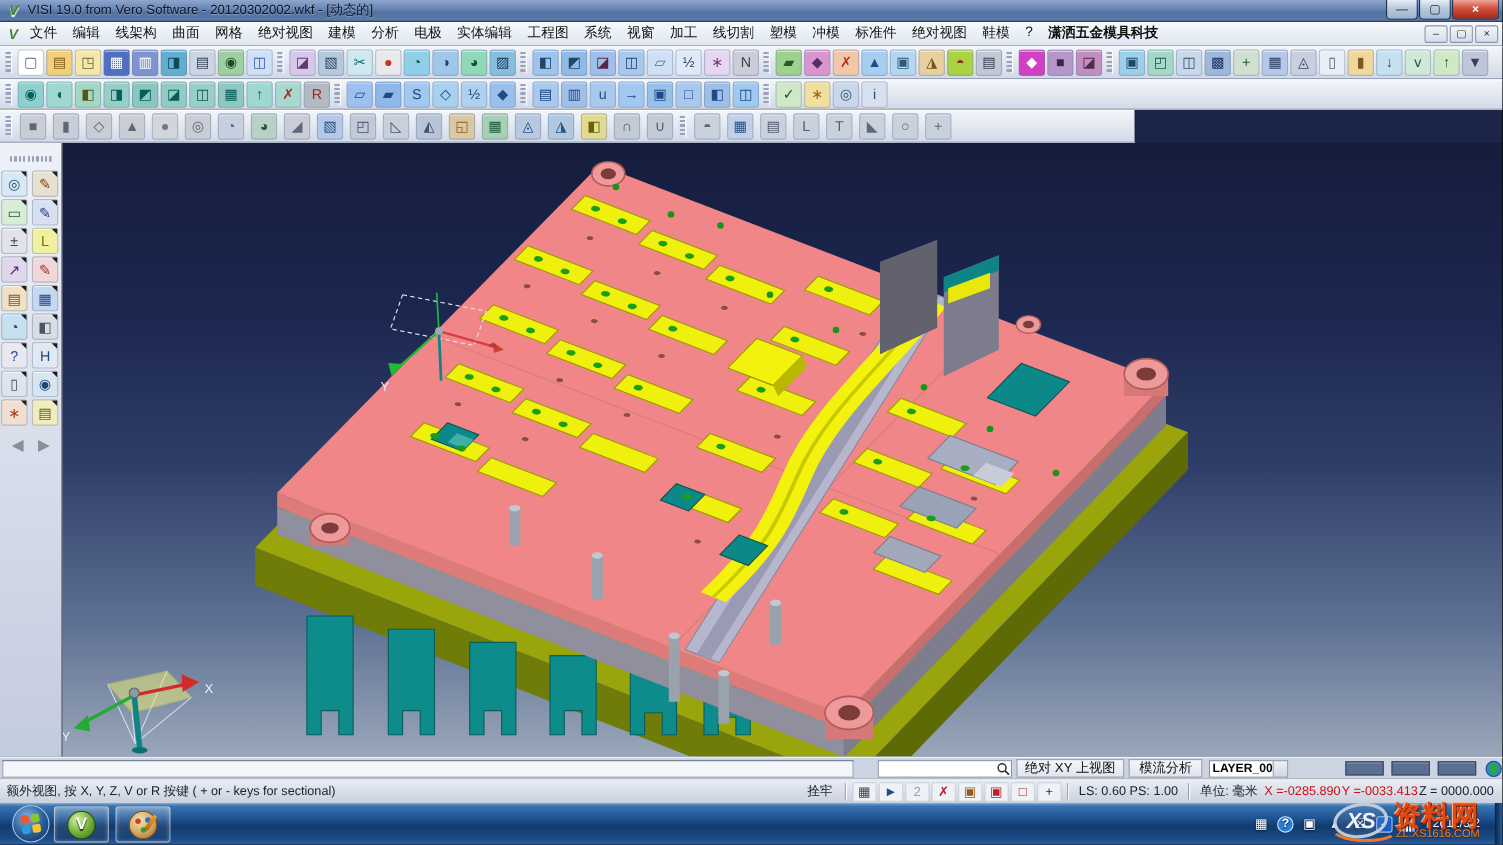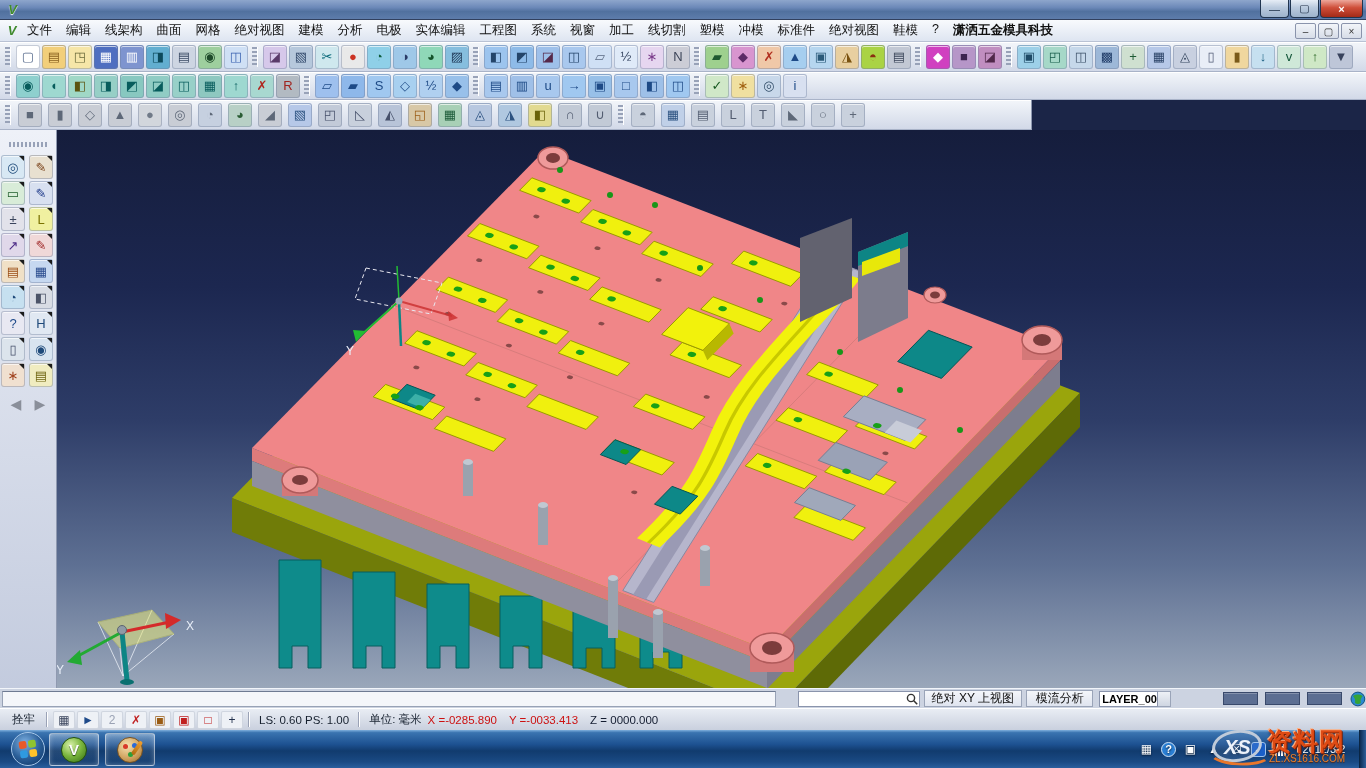--- a/index.html
+++ b/index.html
@@ -50,21 +50,21 @@
 .swatch{width:35px;height:13px;background:#5c6e92;border:1px solid #39496b;box-shadow:inset 0 1px 0 rgba(255,255,255,.25)}
 .globe{margin-left:8px;width:16px;height:16px}
 
 .statusbar{position:absolute;top:708px;left:0;width:1366px;height:22px;background:linear-gradient(#e9edf4,#c9d0de);border-top:1px solid #fff;display:flex;align-items:center;font-size:11.5px;color:#16202e;padding:0 6px}
 .status-msg{flex:1;white-space:nowrap;overflow:hidden}
 .ssep{width:2px;height:15px;border-left:1px solid #9aa2b6;border-right:1px solid #fff;margin:0 5px}
 #status-icons{display:flex;gap:2px}
 .sti{width:22px;height:18px;display:flex;align-items:center;justify-content:center;font-size:12px;border-radius:2px;border:1px solid rgba(120,135,160,.25)}
 .status-lock{padding:0 6px;white-space:nowrap}
 .status-scale,.status-units{white-space:nowrap;padding:0 4px}
-.coords{white-space:nowrap;padding:0 2px;display:flex;gap:12px}
+.coords{white-space:nowrap;padding:0 2px;display:flex;gap:1px}
 .coord.red{color:#cc1111}
 .coord.dark{color:#131c30}
 
 .taskbar{position:absolute;top:730px;left:0;width:1366px;height:38px;background:linear-gradient(180deg,#7fb0dd 0%,#3a74b0 7%,#1d5191 38%,#113b6e 55%,#1a4a84 84%,#2a5f9e 100%);display:flex;align-items:center}
 .start-orb{width:37px;height:37px;margin-left:9px;border-radius:50%;display:flex;align-items:center;justify-content:center}
 .task-app{width:50px;height:33px;margin:1px 3px 0;border:1px solid rgba(255,255,255,.55);border-radius:3px;background:linear-gradient(rgba(255,255,255,.30),rgba(255,255,255,.10) 45%,rgba(8,28,58,.30));display:flex;align-items:center;justify-content:center;box-shadow:inset 0 0 5px rgba(255,255,255,.3)}
 .app-visi-logo{width:26px;height:26px;border-radius:50%;background:radial-gradient(circle at 35% 30%,#d8f0a8,#7ab63e 48%,#336e12);border:1px solid #24520c;color:#fff;font-weight:bold;display:flex;align-items:center;justify-content:center;font-size:15px;text-shadow:0 1px 1px #1a3a08}
 .app-paint-logo{width:26px;height:26px;border-radius:50%;background:radial-gradient(circle at 38% 32%,#f6e2b2,#d2a562 55%,#9c6c2c);border:1px solid #7a5220;position:relative}
 .app-paint-logo::before{content:"";position:absolute;left:5px;top:6px;width:5px;height:5px;border-radius:50%;background:#d83a2a;box-shadow:9px -1px 0 #2a6ad8,5px 8px 0 #2aa03a}
 .app-paint-logo::after{content:"";position:absolute;right:3px;top:2px;width:4px;height:16px;background:linear-gradient(#f0a030,#b06a10);transform:rotate(35deg);border-radius:2px}
@@ -81,20 +81,21 @@
 .wm-logo::after{content:"";position:absolute;left:-8px;bottom:-7px;width:58px;height:20px;border:3px solid rgba(0,0,0,0);border-bottom-color:#f07828;border-radius:50%;transform:rotate(10deg)}
 .wm-xs{position:absolute;left:12px;top:9px;font-style:italic;font-weight:bold;font-size:20px;color:#f4f8ff;text-shadow:1px 1px 2px #44608a}
 .wm-name{position:absolute;left:55px;top:-2px;font-size:25px;font-weight:900;color:#e44a10;letter-spacing:1px;text-shadow:1px 1px 0 #7a1e00,-1px -1px 0 #ffb080,0 2px 3px rgba(60,10,0,.5)}
 .wm-url{position:absolute;left:57px;top:26px;font-size:10px;font-weight:normal;color:#f08028;text-shadow:0 1px 1px #5a2000}
 </style>
 </head>
 <body>
 
 <div class="titlebar">
   <span class="title-appicon">V</span>
+  <span class="title-text">VISI 19.0  from Vero Software - 20120302002.wkf - [动态的]</span>
   <span class="winbtns">
     <span class="wbtn">—</span>
     <span class="wbtn">▢</span>
     <span class="wbtn close">×</span>
   </span>
 </div>
 
 <div class="menubar">
   <span class="menu-vlogo">V</span>
   <span id="menu-items" style="display:flex">
@@ -501,20 +502,21 @@
     <span class="swatch"></span>
     <span class="swatch"></span>
   </span>
   <svg class="globe" viewBox="0 0 16 16">
       <circle cx="8" cy="8" r="7" fill="#2a8ad0" stroke="#14507e" stroke-width="1"></circle>
       <path d="M3,5 Q8,2 13,5 Q10,8 11,12 Q8,14 5,12 Q6,8 3,5 Z" fill="#35a335"></path>
     </svg>
 </div>
 
 <div class="statusbar">
+  <span class="status-msg">额外视图, 按 X, Y, Z, V or R 按键 ( + or - keys for sectional)</span>
   <span class="status-lock">拴牢</span>
   <span class="ssep"></span>
   <span id="status-icons">
       <span class="sti" style="background: rgb(238, 241, 246); color: rgb(58, 68, 92);">▦</span>
       <span class="sti" style="background: rgb(238, 241, 246); color: rgb(30, 74, 138);">►</span>
       <span class="sti" style="background: rgb(238, 241, 246); color: rgb(154, 162, 180);">2</span>
       <span class="sti" style="background: rgb(238, 241, 246); color: rgb(192, 32, 32);">✗</span>
       <span class="sti" style="background: rgb(238, 241, 246); color: rgb(154, 92, 20);">▣</span>
       <span class="sti" style="background: rgb(238, 241, 246); color: rgb(192, 32, 32);">▣</span>
       <span class="sti" style="background: rgb(238, 241, 246); color: rgb(192, 32, 32);">□</span>

